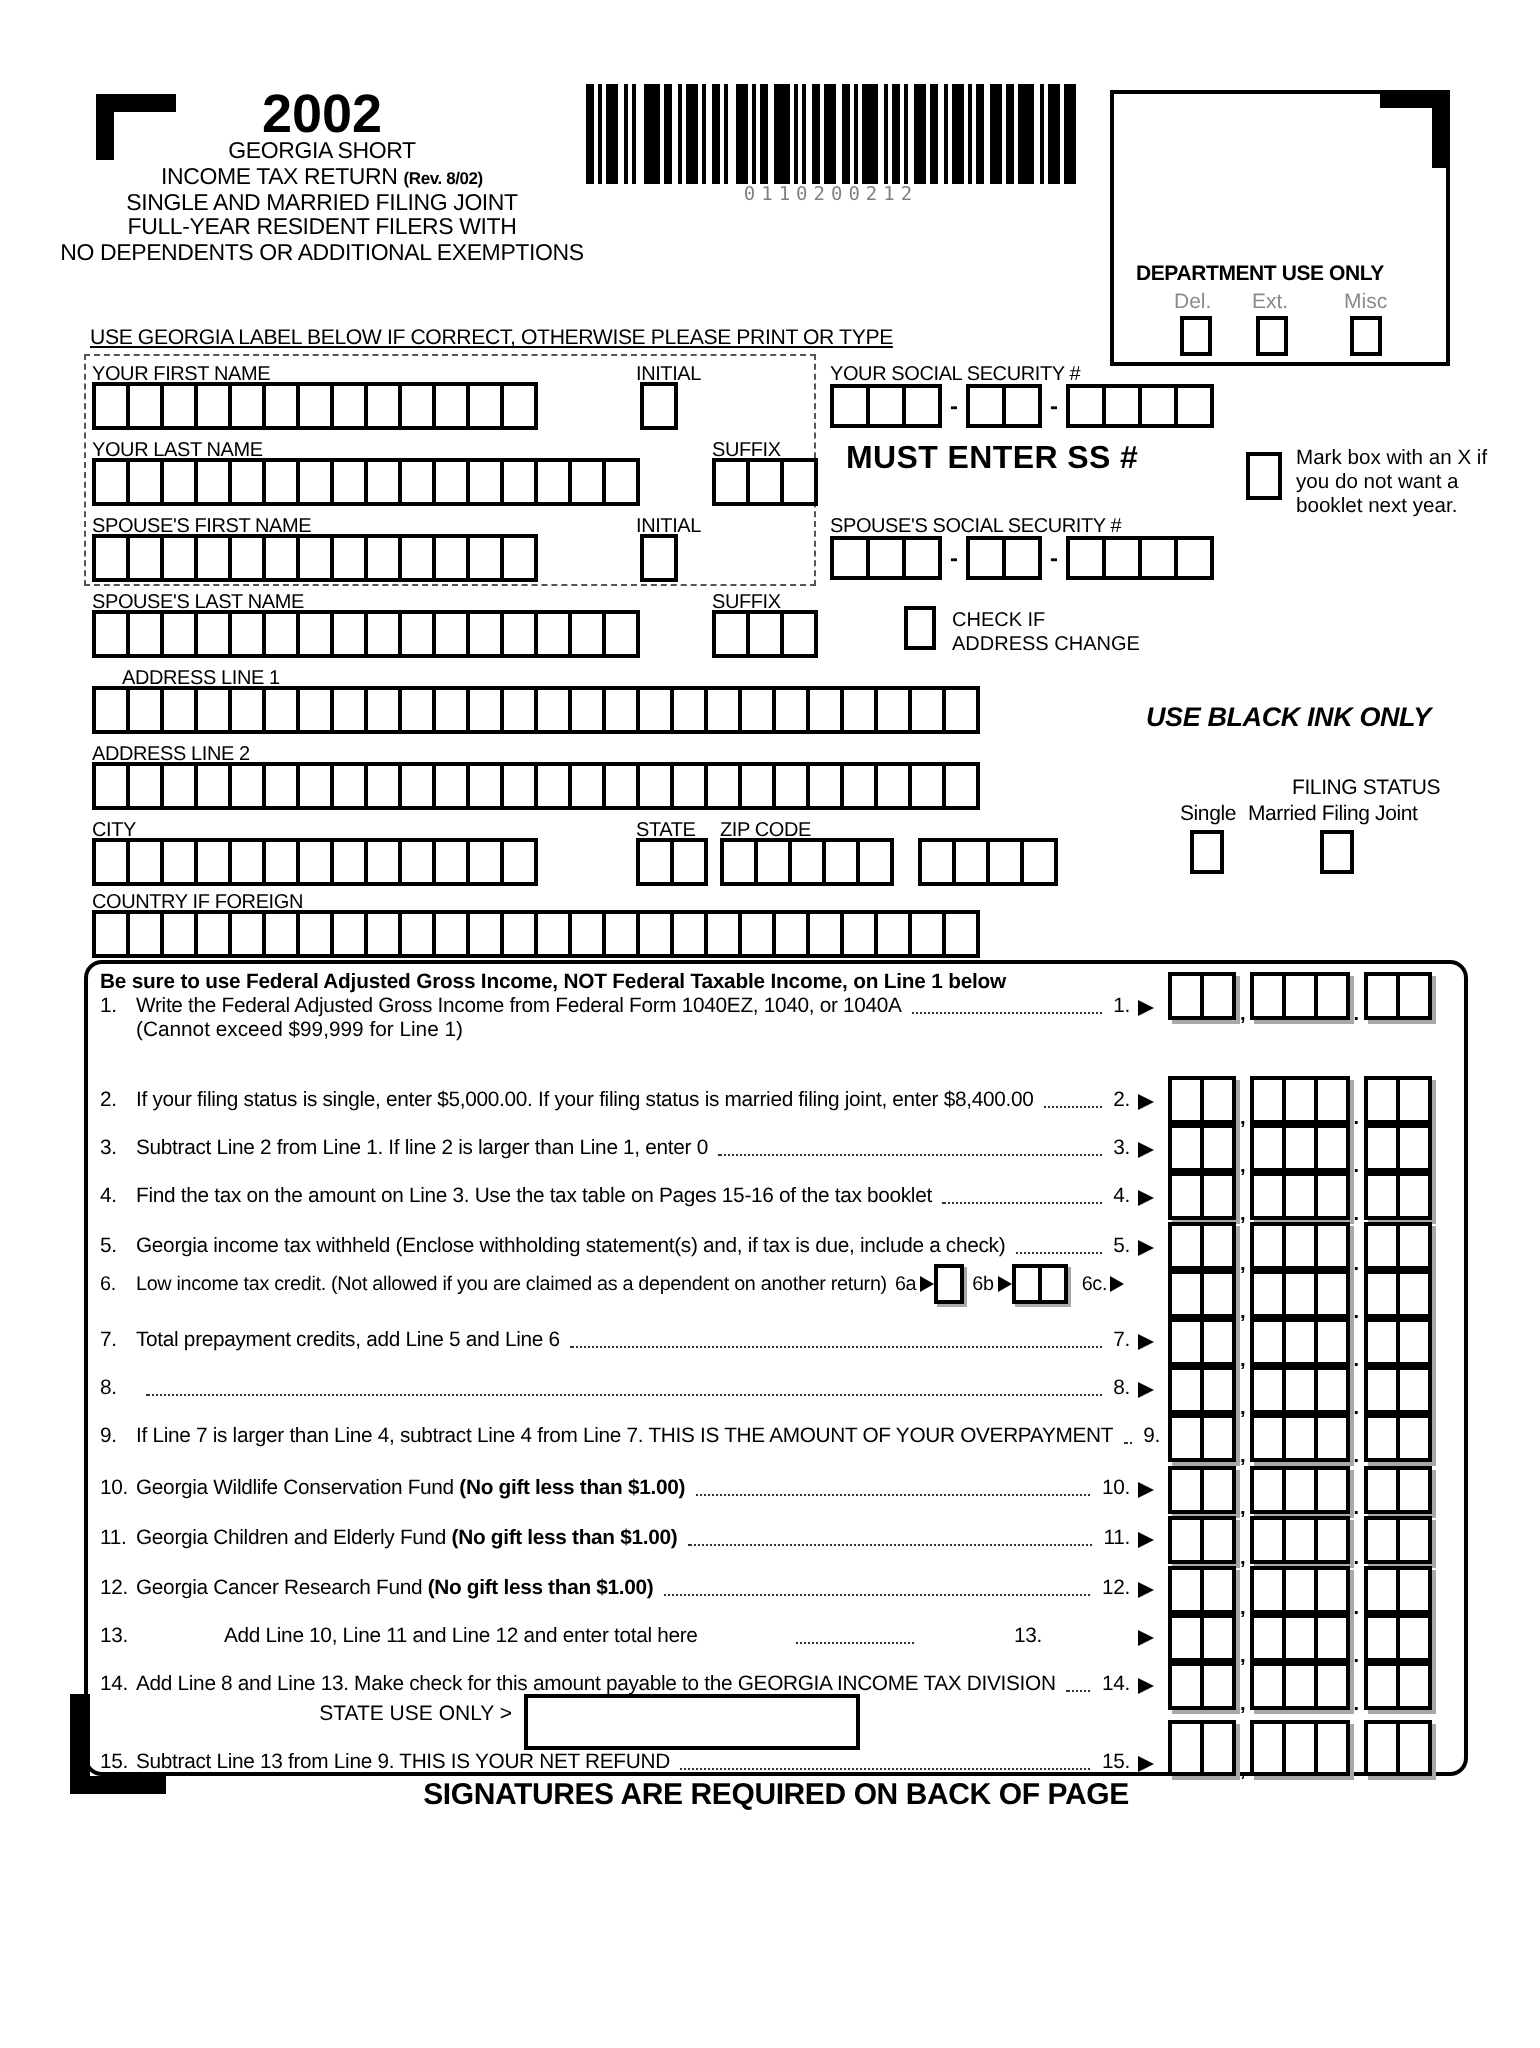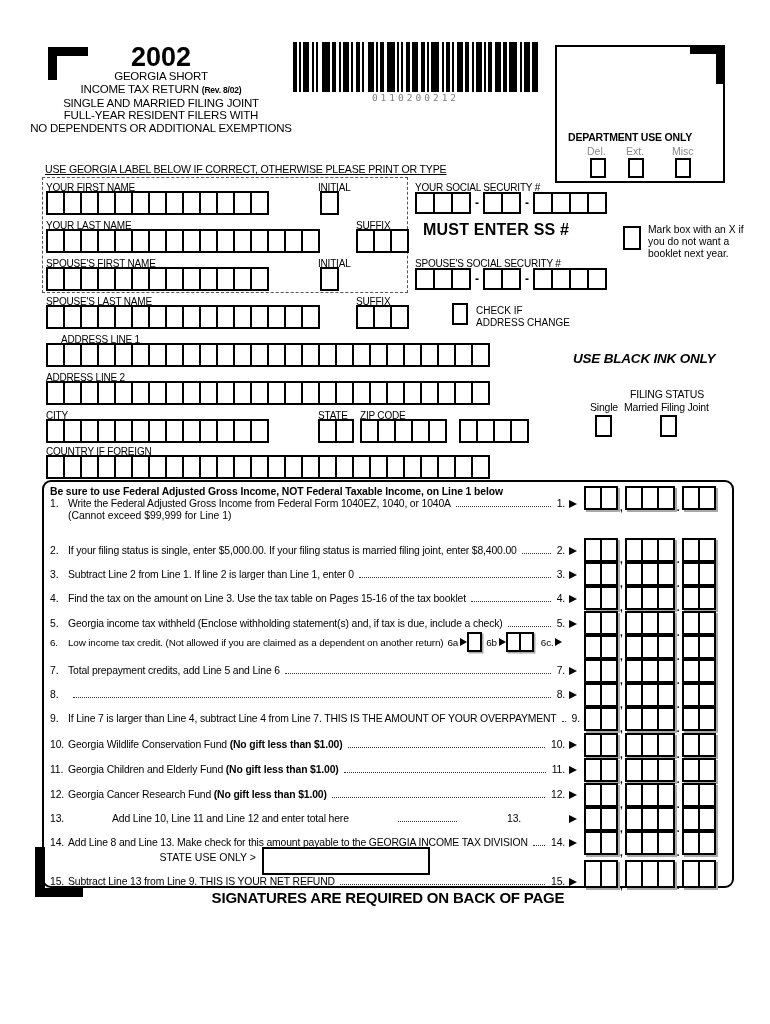--- a/index.html
+++ b/index.html
@@ -363,21 +363,21 @@
         <span class="cb"></span>
         <span class="cb"></span>
         <span class="cb"></span>
         <span class="cb"></span>
         <span class="cb"></span>
         <span class="cb"></span>
         <span class="cb"></span>
       </span>
     </div>
 
-  <div class="flab" style="left:630px;top:388px;font-size:10.5px;">FILING STATUS</div>
+  <div class="flab" style="left:646px;top:388px;font-size:10.5px;">FILING STATUS</div>
   <div class="flab" style="left:590px;top:401px;font-size:10.5px;">Single</div>
   <div class="flab" style="left:624px;top:401px;font-size:10.5px;">Married Filing Joint</div>
   <div class="ckb" style="left:595px;top:415px;width:17px;height:22px;"></div>
   <div class="ckb" style="left:660px;top:415px;width:17px;height:22px;"></div>
 
   <div class="flab" style="left:46px;top:410px;">CITY</div>
   <div class="boxes" style="left:46px;top:419px;">
       <span class="bgroup">
         <span class="cb"></span>
         <span class="cb"></span>

